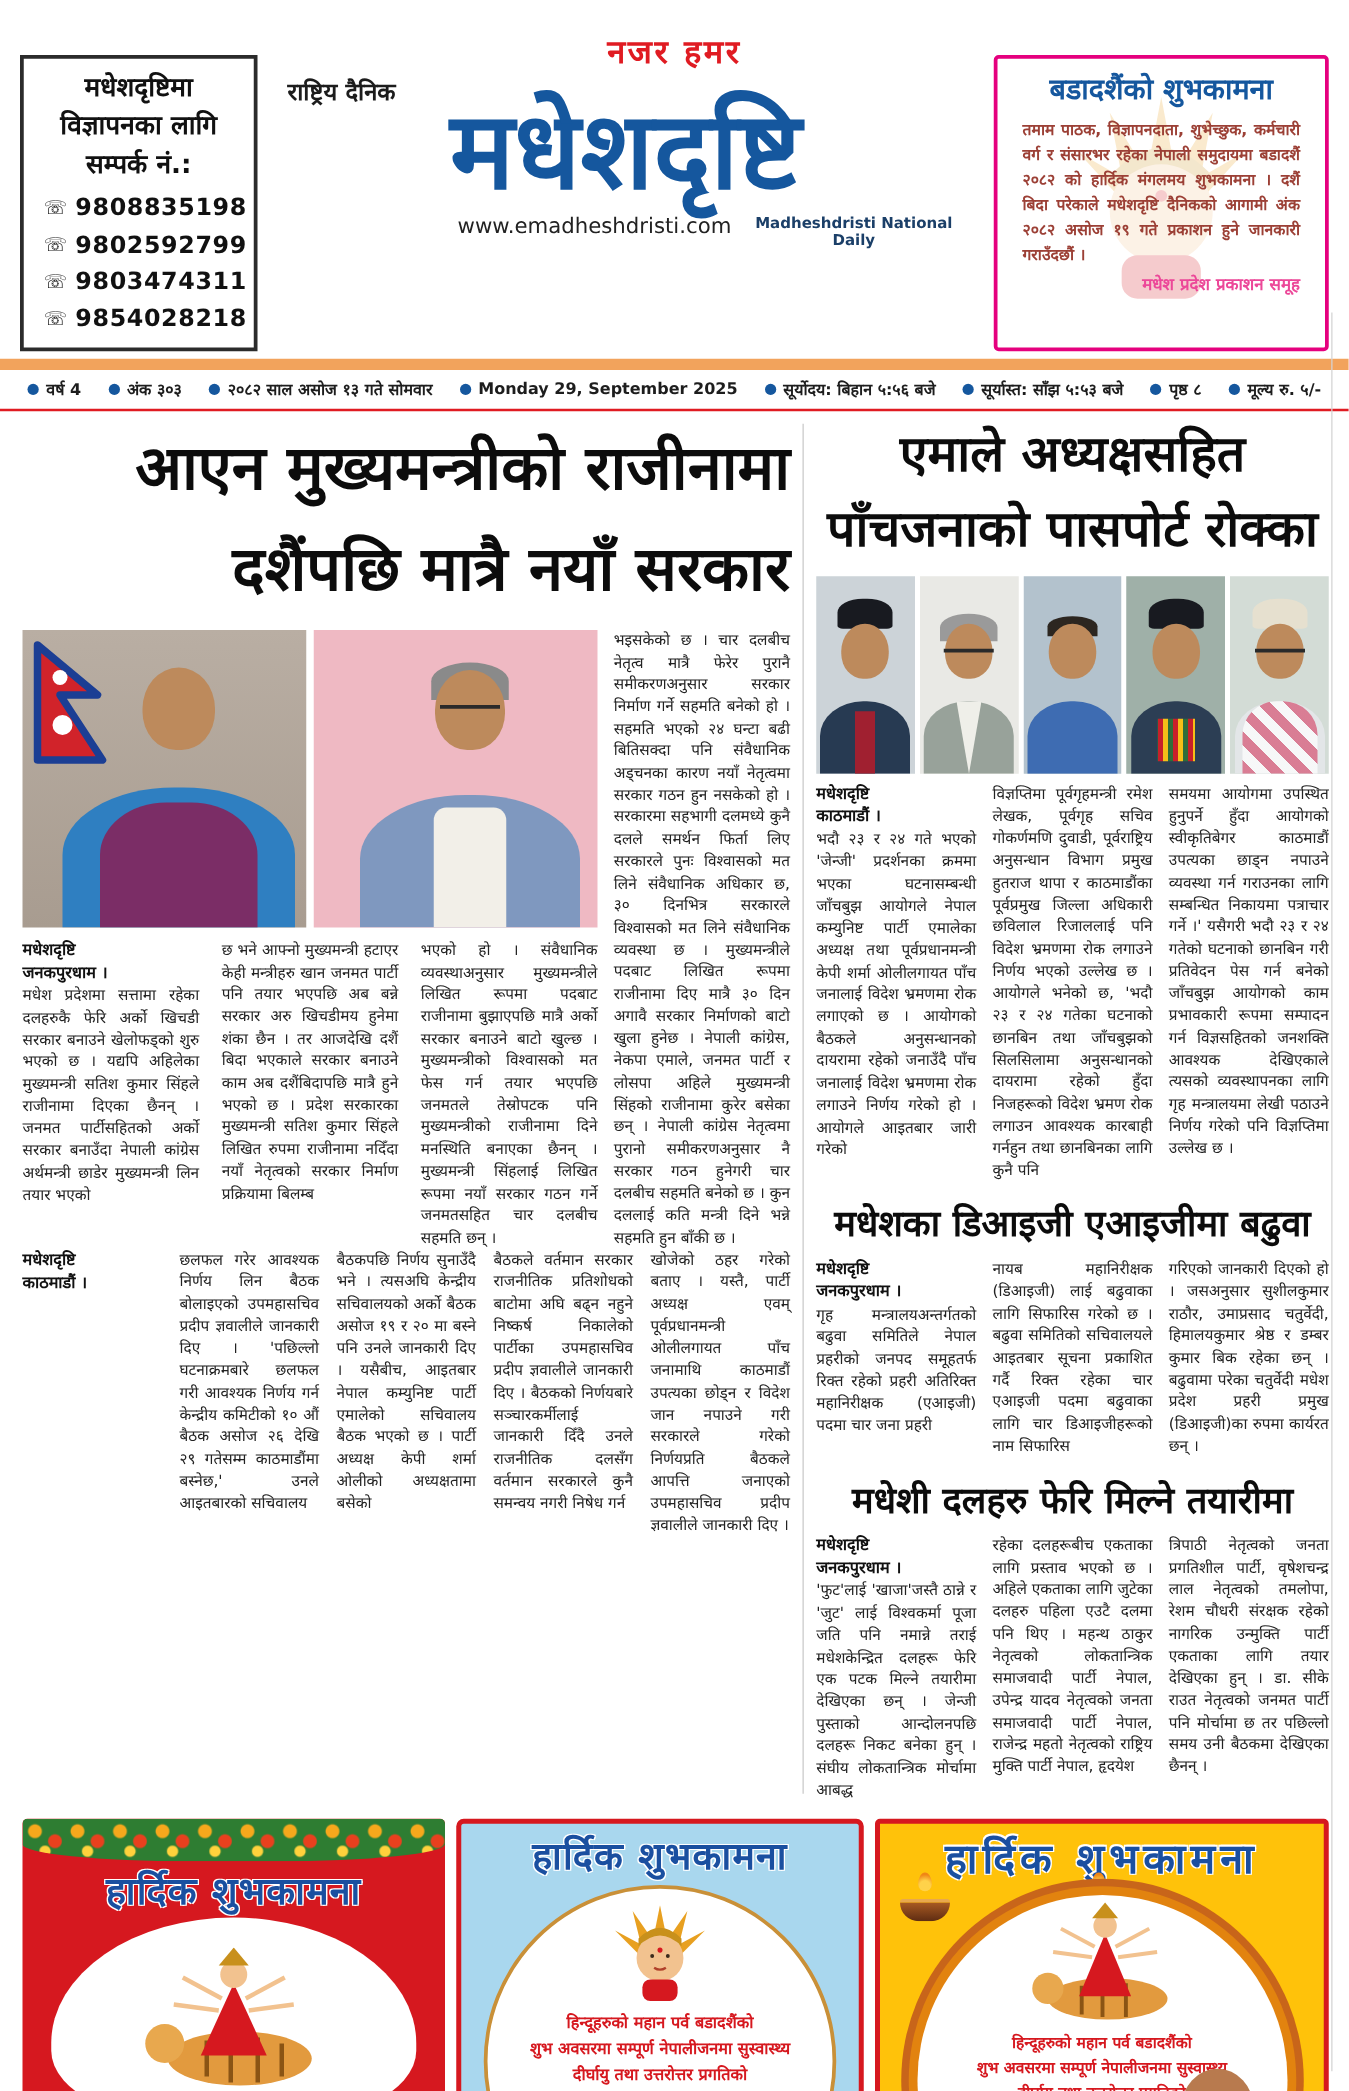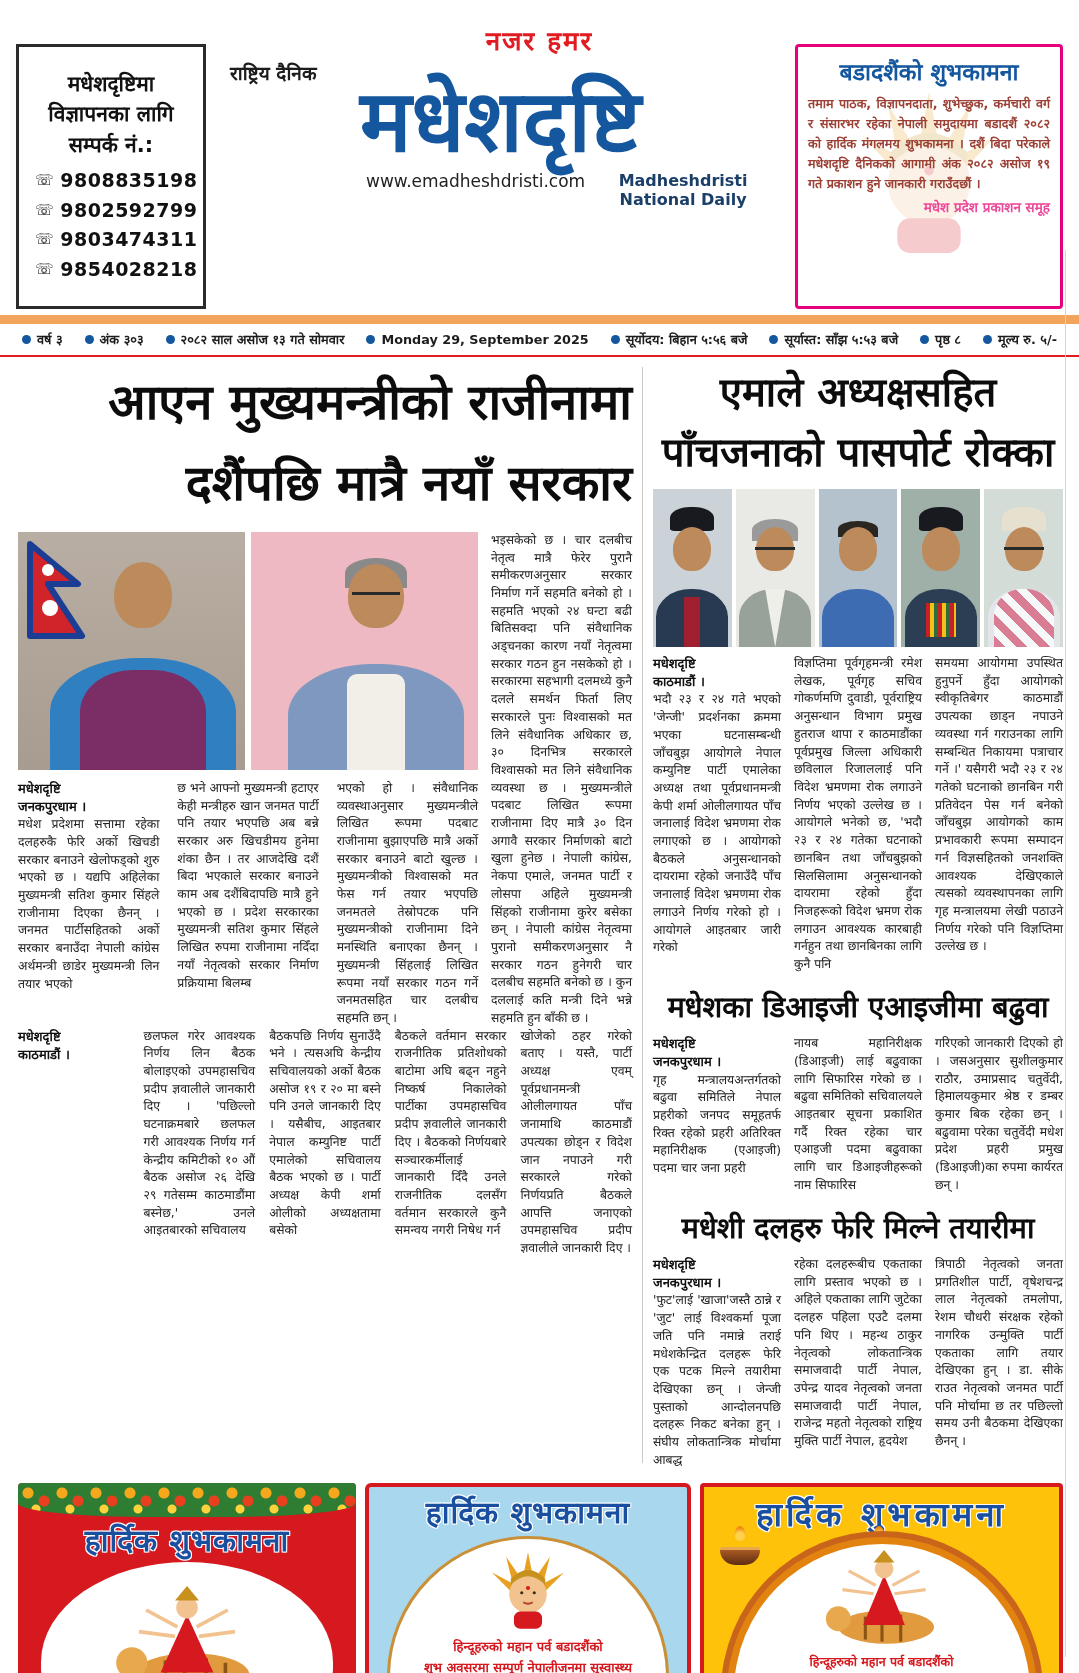--- a/index.html
+++ b/index.html
@@ -12,34 +12,34 @@
   .np-text { font-size:12.3px; line-height:1.44; text-align:justify; color:#222; }
   .byline { font-weight:bold; font-size:13px; line-height:1.4; color:#111; }
 
   
   header { padding:8px 16px 0 16px; }
   .tagline-row { display:flex; align-items:center; gap:14px; height:34px;flex-direction:column; }
   .tl-line { flex:1; height:4px; background:#e01b22; }
   .tagline { color:#e01b22; font-size:26px; font-weight:800; letter-spacing:2px; }
   .header-row { display:flex; gap:10px; margin-top:2px; }
 
-  .contact-box { width:190px; border:3px solid #2b2b2b; padding:22px 6px; text-align:center; background:#fff; }
+  .contact-box { width:190px; border:3px solid #2b2b2b; padding:8px 6px; text-align:center; background:#fff; }
   .cb-title { font-weight:800; font-size:21px; line-height:1.45; color:#111; }
   .cb-phones { margin-top:6px; text-align:left; padding-left:10px; }
   .cb-phone { font-size:19px; font-weight:800; color:#111; line-height:1.55; letter-spacing:0.5px; display:flex; align-items:center; gap:6px; }
   .phone-icon { font-size:15px; color:#111; }
 
   .masthead { flex:1; position:relative; text-align:center; min-height:212px; }
   .kicker { position:absolute; left:14px; top:16px; font-size:19px; font-weight:800; color:#1c1c1c; }
   .mast-title { font-size:86px; font-weight:800; color:#15579e; line-height:1.75; margin-top:2px; white-space:nowrap; }
   .mast-bottom { display:flex; justify-content:space-between; padding:0 4px 0 150px; margin-top:-26px; }
   .website { font-size:17px; color:#222; }
-  .subtitle-en { font-size:16px; font-weight:bold; color:#1b3f68; }
-
-  .greeting-box { width:268px; border:3px solid #e5007e; border-radius:4px; padding:8px 10px; position:relative; overflow:hidden; background:#fff; }
+  .subtitle-en { font-size:12px; font-weight:bold; color:#1b3f68; }
+
+  .greeting-box { width:268px; border:3px solid #e5007e; border-radius:4px; padding:8px 20px; position:relative; overflow:hidden; background:#fff; }
   .gb-bg { position:absolute; inset:0; opacity:0.22; display:flex; align-items:center; justify-content:center; pointer-events:none; }
   .gb-title { position:relative; text-align:center; font-size:23px; font-weight:800; color:#15579e; line-height:1.5; }
   .gb-body { position:relative; margin-top:4px; font-size:12.6px; line-height:1.6; text-align:justify; color:#9c4036; font-weight:600; }
   .gb-sign { position:relative; text-align:right; font-size:13.5px; font-weight:800; color:#ec4899; margin-top:4px; }
 
   
   .infobar {
     margin-top:6px; border-top:9px solid #f2a35c; border-bottom:2px solid #e01b22;
     display:flex; align-items:center; justify-content:space-between; padding:6px 22px 7px 22px;
   }
@@ -225,21 +225,21 @@
         <div class="gb-title">बडादशैंको शुभकामना</div>
         <div class="gb-body">तमाम पाठक, विज्ञापनदाता, शुभेच्छुक, कर्मचारी वर्ग र संसारभर रहेका नेपाली समुदायमा बडादशैं २०८२ को हार्दिक मंगलमय शुभकामना । दशैं बिदा परेकाले मधेशदृष्टि दैनिकको आगामी अंक २०८२ असोज १९ गते प्रकाशन हुने जानकारी गराउँदछौं ।</div>
         <div class="gb-sign">मधेश प्रदेश प्रकाशन समूह</div>
       </aside>
     </div>
   </header>
 
   <div class="infobar">
     <div class="ib-item">
         <span class="dot"></span>
-        <span>वर्ष ३</span>
+        <span>वर्ष 4</span>
       </div>
     <div class="ib-item">
         <span class="dot"></span>
         <span>अंक ३०३</span>
       </div>
     <div class="ib-item">
         <span class="dot"></span>
         <span>२०८२ साल असोज १३ गते सोमवार</span>
       </div>
     <div class="ib-item">

